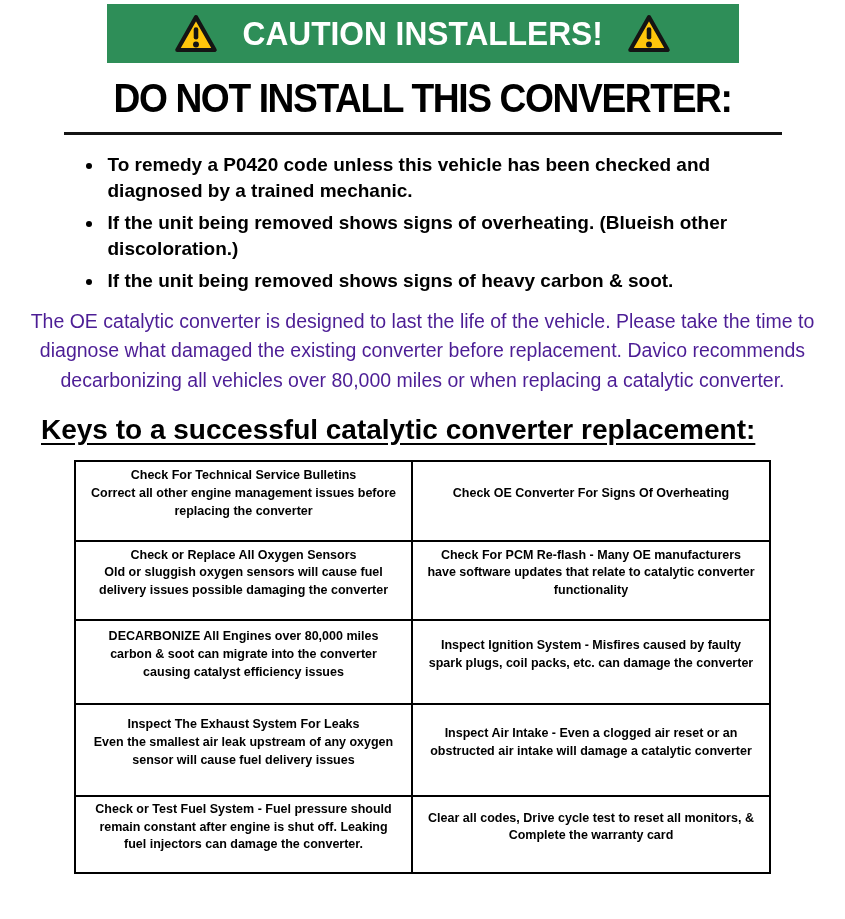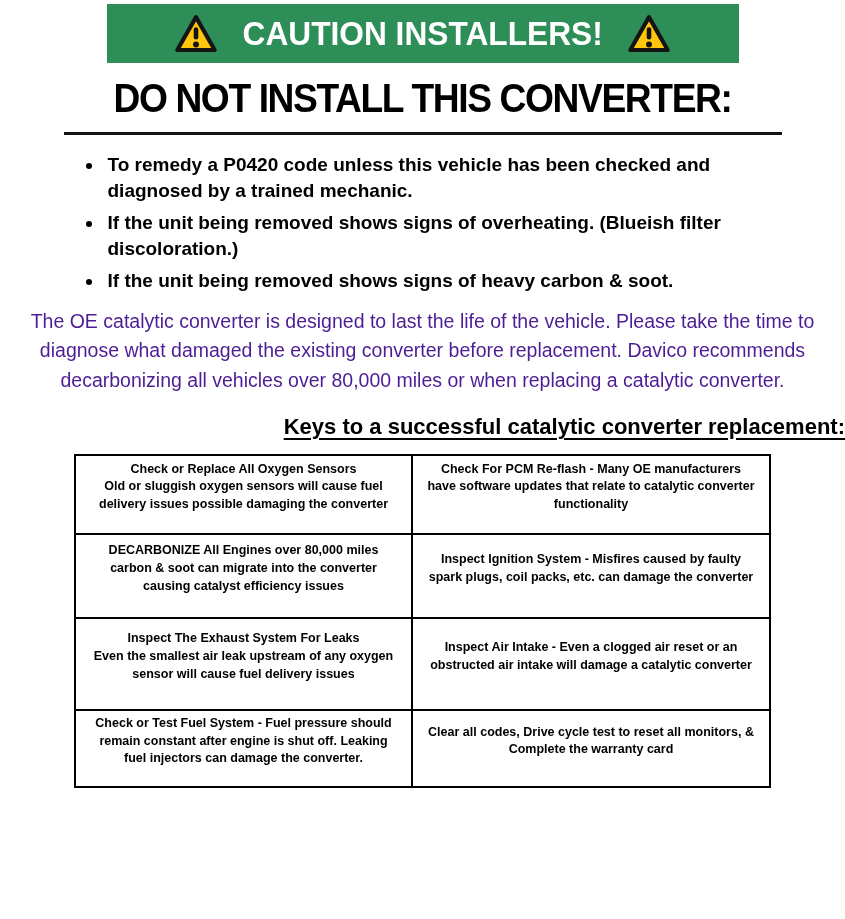--- a/index.html
+++ b/index.html
@@ -35,22 +35,22 @@
     list-style:disc;
   }
   .warning-list li { margin-bottom:6px; padding-left:4px; }
 
   .intro-paragraph {
     width:838px; margin:13px auto 0; text-align:center;
     font-size:19.5px; line-height:1.5; color:#4c1d95; font-weight:400;
   }
 
   .keys-heading {
-    margin:19px auto 0; text-align:right;
-    font-size:22px; font-weight:bold;
+    margin:19px auto 0; text-align:left;
+    font-size:28px; font-weight:bold;
     text-decoration:underline; text-underline-offset:4px;padding-left:41px;
   }
 
   table.tips-table {
     border-collapse:collapse; margin:14px auto 0; table-layout:fixed;
   }
   table.tips-table td {
     border:2.5px solid #000;
     font-weight:bold; font-size:12.5px; line-height:1.42;
     text-align:center; vertical-align:middle;
@@ -82,30 +82,35 @@
       <circle cx="50" cy="69" r="6.5" fill="#141414"></circle>
     </svg>
   </span>
 </div>
 
 <h1 class="page-title">DO NOT INSTALL THIS CONVERTER:</h1>
 <div class="title-divider"></div>
 
 <ul class="warning-list">
   <li>To remedy a P0420 code unless this vehicle has been checked and diagnosed by a trained mechanic.</li>
-  <li>If the unit being removed shows signs of overheating. (Blueish filter discoloration.)</li>
+  <li>If the unit being removed shows signs of overheating. (Blueish other discoloration.)</li>
   <li>If the unit being removed shows signs of heavy carbon &amp; soot.</li>
 </ul>
 
 <p class="intro-paragraph">The OE catalytic converter is designed to last the life of the vehicle. Please take the time to diagnose what damaged the existing converter before replacement. Davico recommends decarbonizing all vehicles over 80,000 miles or when replacing a catalytic converter.</p>
 
 <h2 class="keys-heading">Keys to a successful catalytic converter replacement:</h2>
 
 <table class="tips-table">
   <tbody>
+    <tr class="r1">
+      <td class="col-left">Check For Technical Service Bulletins
+Correct all other engine management issues before replacing the converter</td>
+      <td class="col-right big-text">Check OE Converter For Signs Of Overheating</td>
+    </tr>
     <tr class="r2">
       <td class="col-left">Check or Replace All Oxygen Sensors
 Old or sluggish oxygen sensors will cause fuel delivery issues possible damaging the converter</td>
       <td class="col-right">Check For PCM Re-flash - Many OE manufacturers have software updates that relate to catalytic converter functionality</td>
     </tr>
     <tr class="r3">
       <td class="col-left">DECARBONIZE All Engines over 80,000 miles carbon &amp; soot can migrate into the converter causing catalyst efficiency issues</td>
       <td class="col-right">Inspect Ignition System - Misfires caused by faulty spark plugs, coil packs, etc. can damage the converter</td>
     </tr>
     <tr class="r4">

